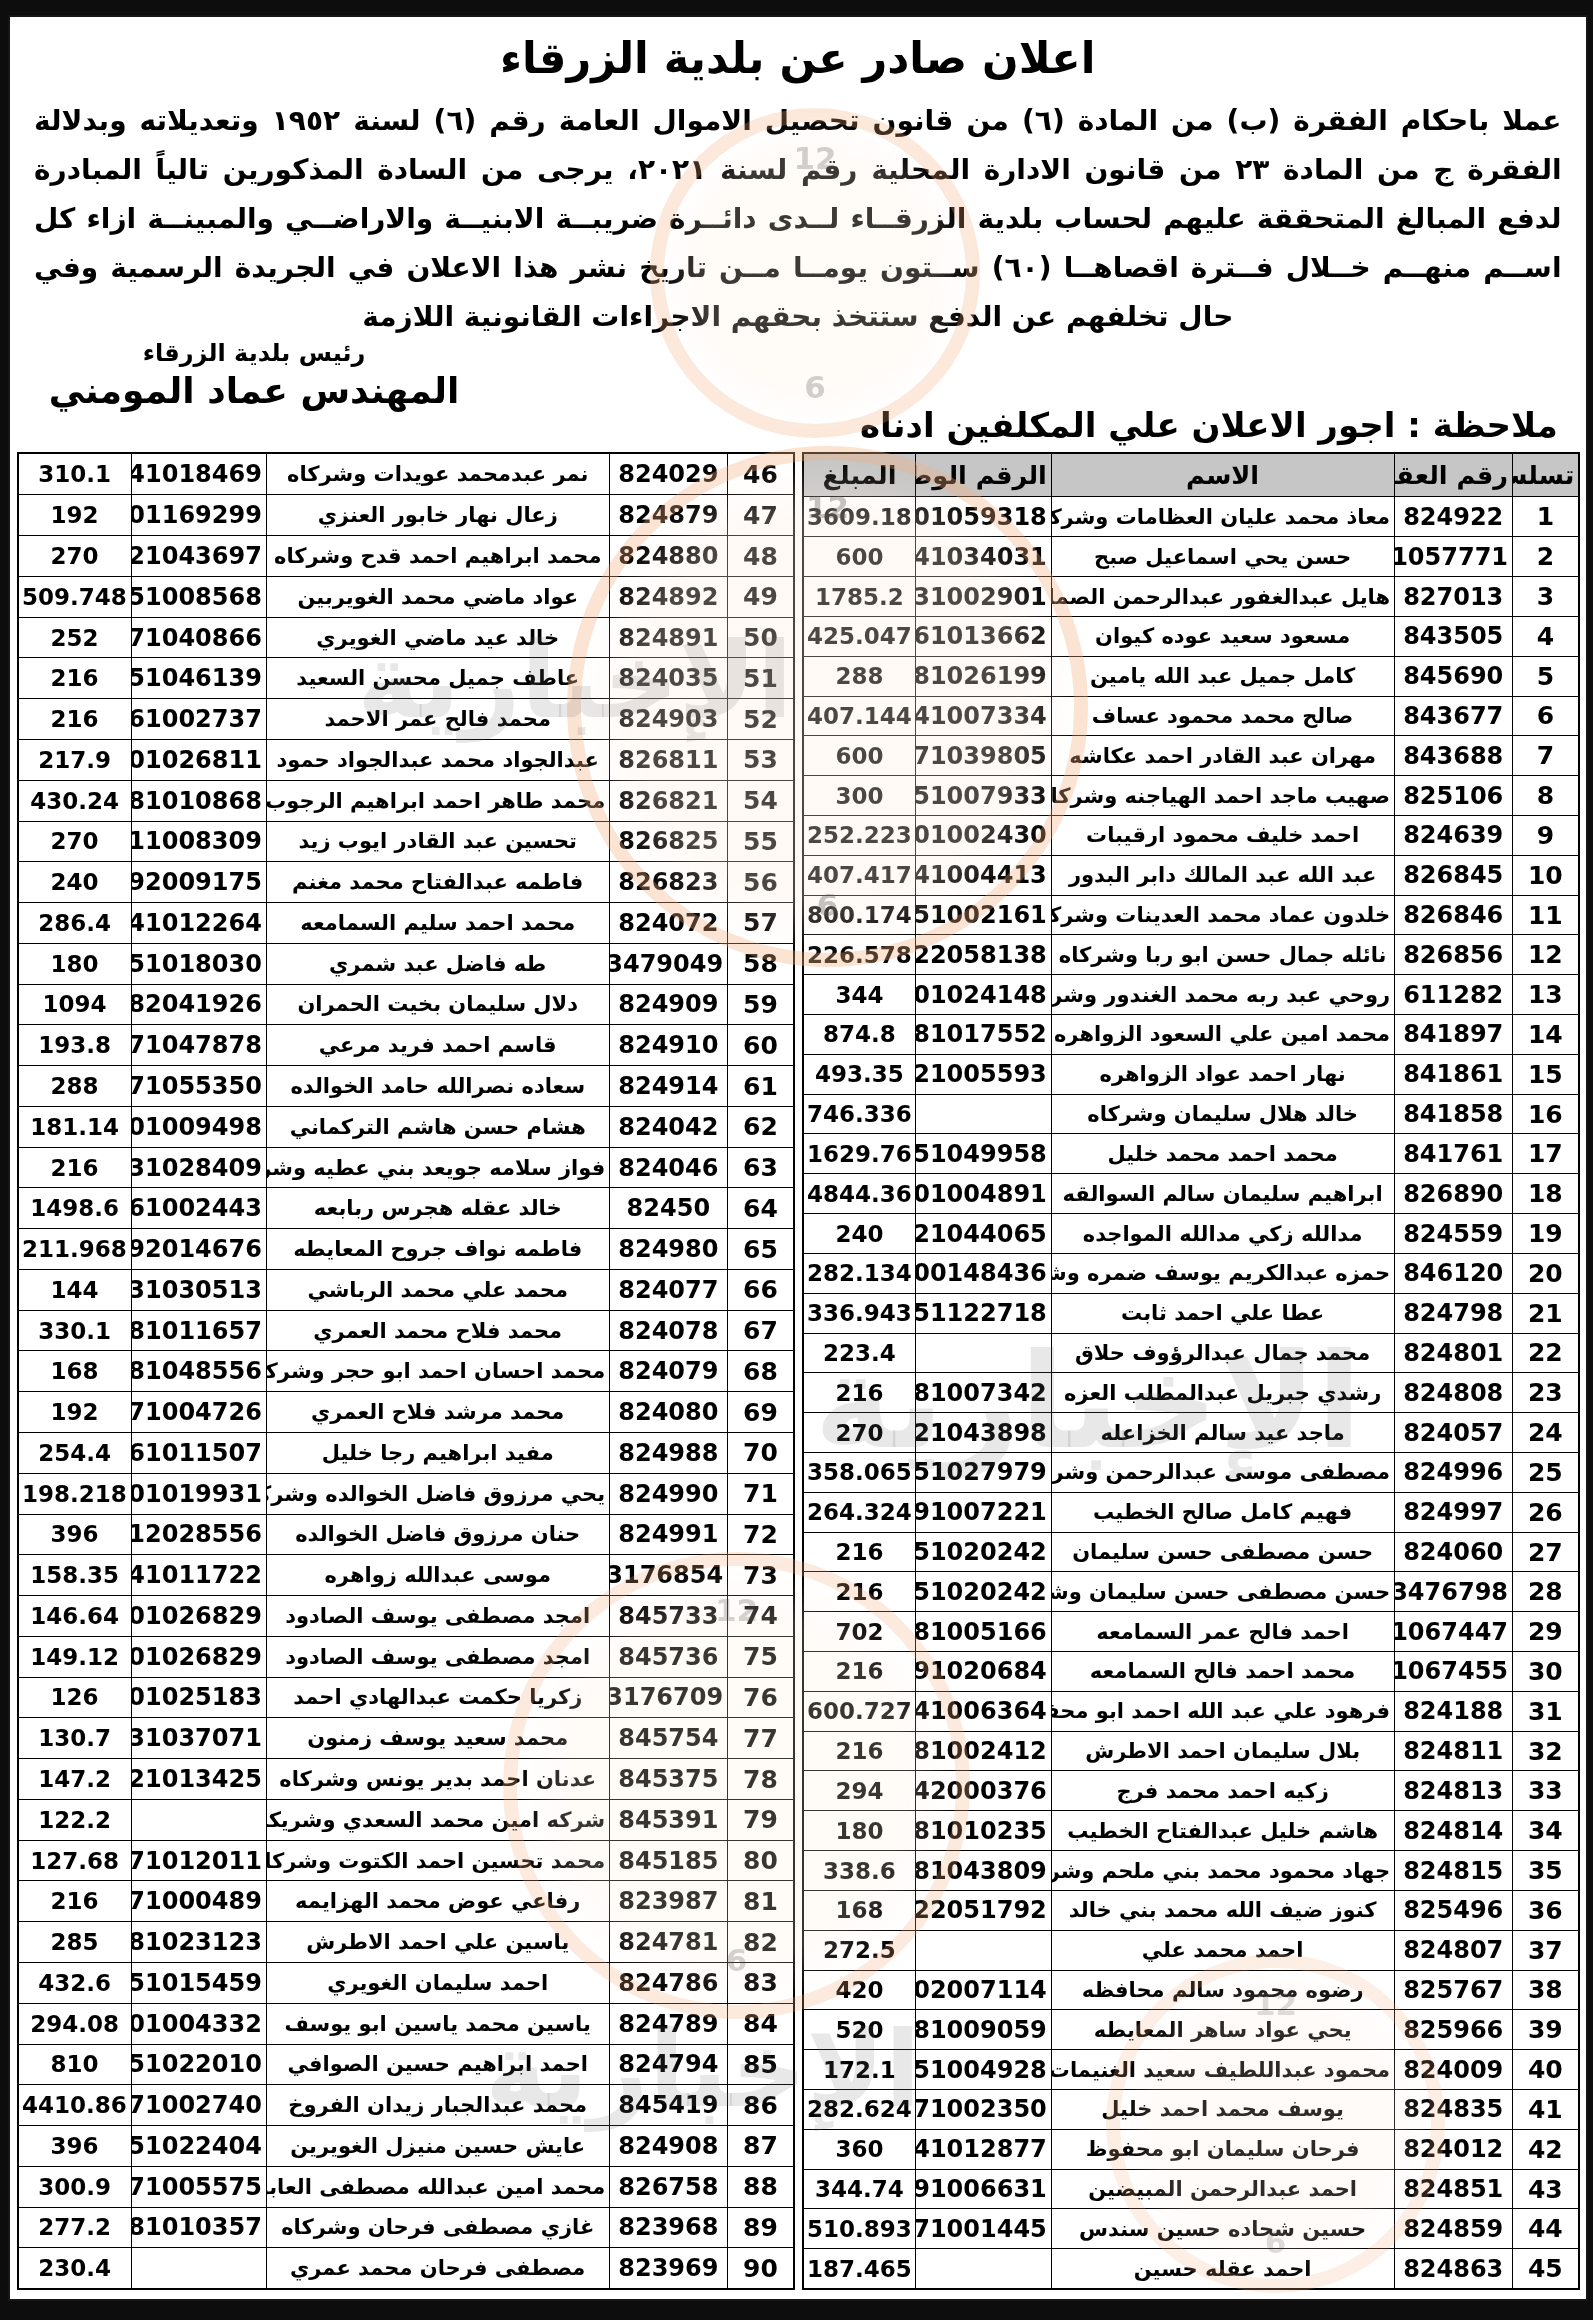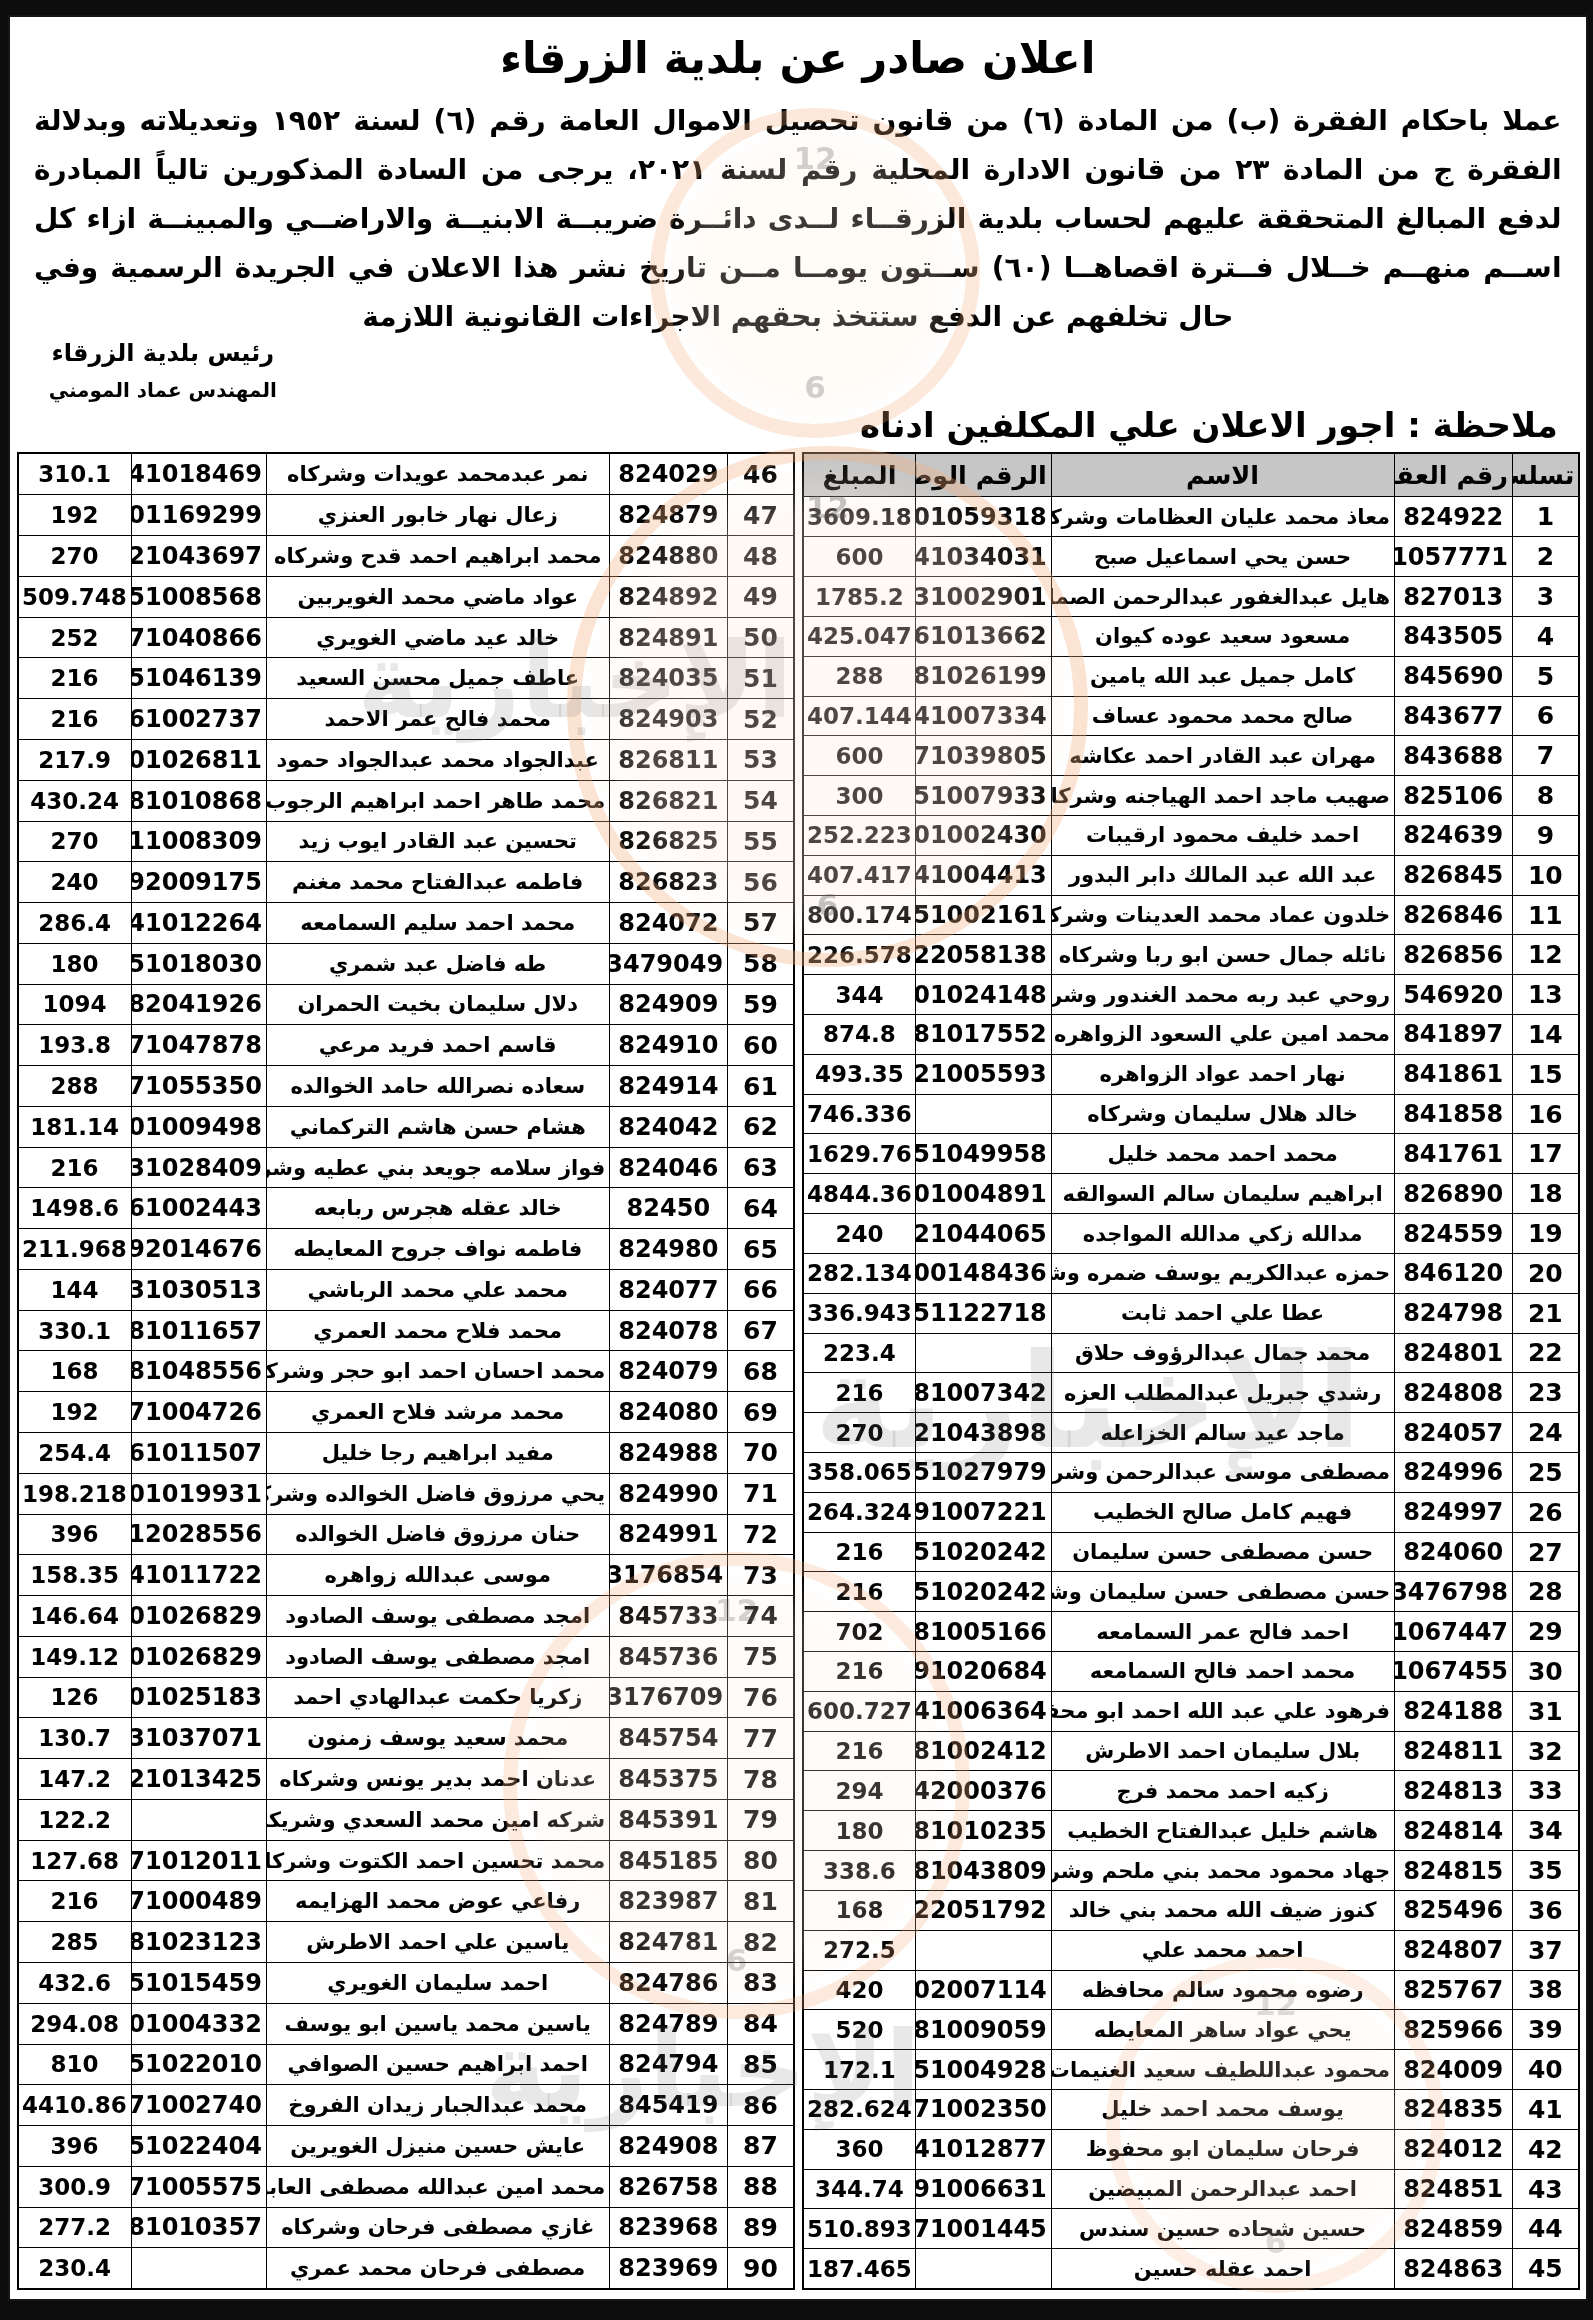--- a/index.html
+++ b/index.html
@@ -9,21 +9,21 @@
          border:2.7px solid #161616;overflow:hidden;}
   .content{position:relative;z-index:1;height:100%;}
 
   
   .title{margin:16.4px 27.4px 0;text-align:center;font-size:43px;font-weight:bold;color:#000;}
   .para{margin:12.8px 24px 0;font-size:28px;font-weight:bold;color:#000;line-height:49px;
         text-align:justify;text-align-last:center;direction:rtl;}
   .meta{position:relative;height:108px;margin:0 24px;}
   .signature{position:absolute;right:auto;left:14.6px;top:-5.5px;text-align:center;direction:rtl;}
   .sig-line1{font-size:24px;font-weight:bold;line-height:37px;}
-  .sig-line2{font-size:20px;font-weight:bold;line-height:37px;}
+  .sig-line2{font-size:36px;font-weight:bold;line-height:37px;}
   .note{position:absolute;right:3.7px;bottom:3.7px;font-size:34px;font-weight:bold;direction:rtl;}
 
   
   .tables{display:flex;flex-direction:row;gap:6.4px;margin:3.7px 5.5px 0;direction:rtl;}
   table{border-collapse:collapse;table-layout:fixed;width:calc(50% - 3.7px);height:1838px;
         border:2.7px solid #000;background:transparent;direction:rtl;}
   col.c-serial{width:8.6%;}  col.c-prop{width:15.2%;} col.c-name{width:44.2%;}
   col.c-natid{width:17.4%;}  col.c-amt{width:14.6%;}
   th,td{border:1.8px solid #000;text-align:center;vertical-align:middle;color:#000;
         padding:0 3.7px;overflow:hidden;white-space:nowrap;background:transparent;}
@@ -182,21 +182,21 @@
               </tr>
               <tr>
                 <td class="c-serial">12</td>
                 <td class="c-prop">826856</td>
                 <td class="c-name">نائله جمال حسن ابو ربا وشركاه</td>
                 <td class="c-natid">9922058138</td>
                 <td class="c-amt">226.578</td>
               </tr>
               <tr>
                 <td class="c-serial">13</td>
-                <td class="c-prop">546920</td>
+                <td class="c-prop">611282</td>
                 <td class="c-name">روحي عبد ربه محمد الغندور وشركاه</td>
                 <td class="c-natid">9601024148</td>
                 <td class="c-amt">344</td>
               </tr>
               <tr>
                 <td class="c-serial">14</td>
                 <td class="c-prop">841897</td>
                 <td class="c-name">محمد امين علي السعود الزواهره</td>
                 <td class="c-natid">9581017552</td>
                 <td class="c-amt">874.8</td>

